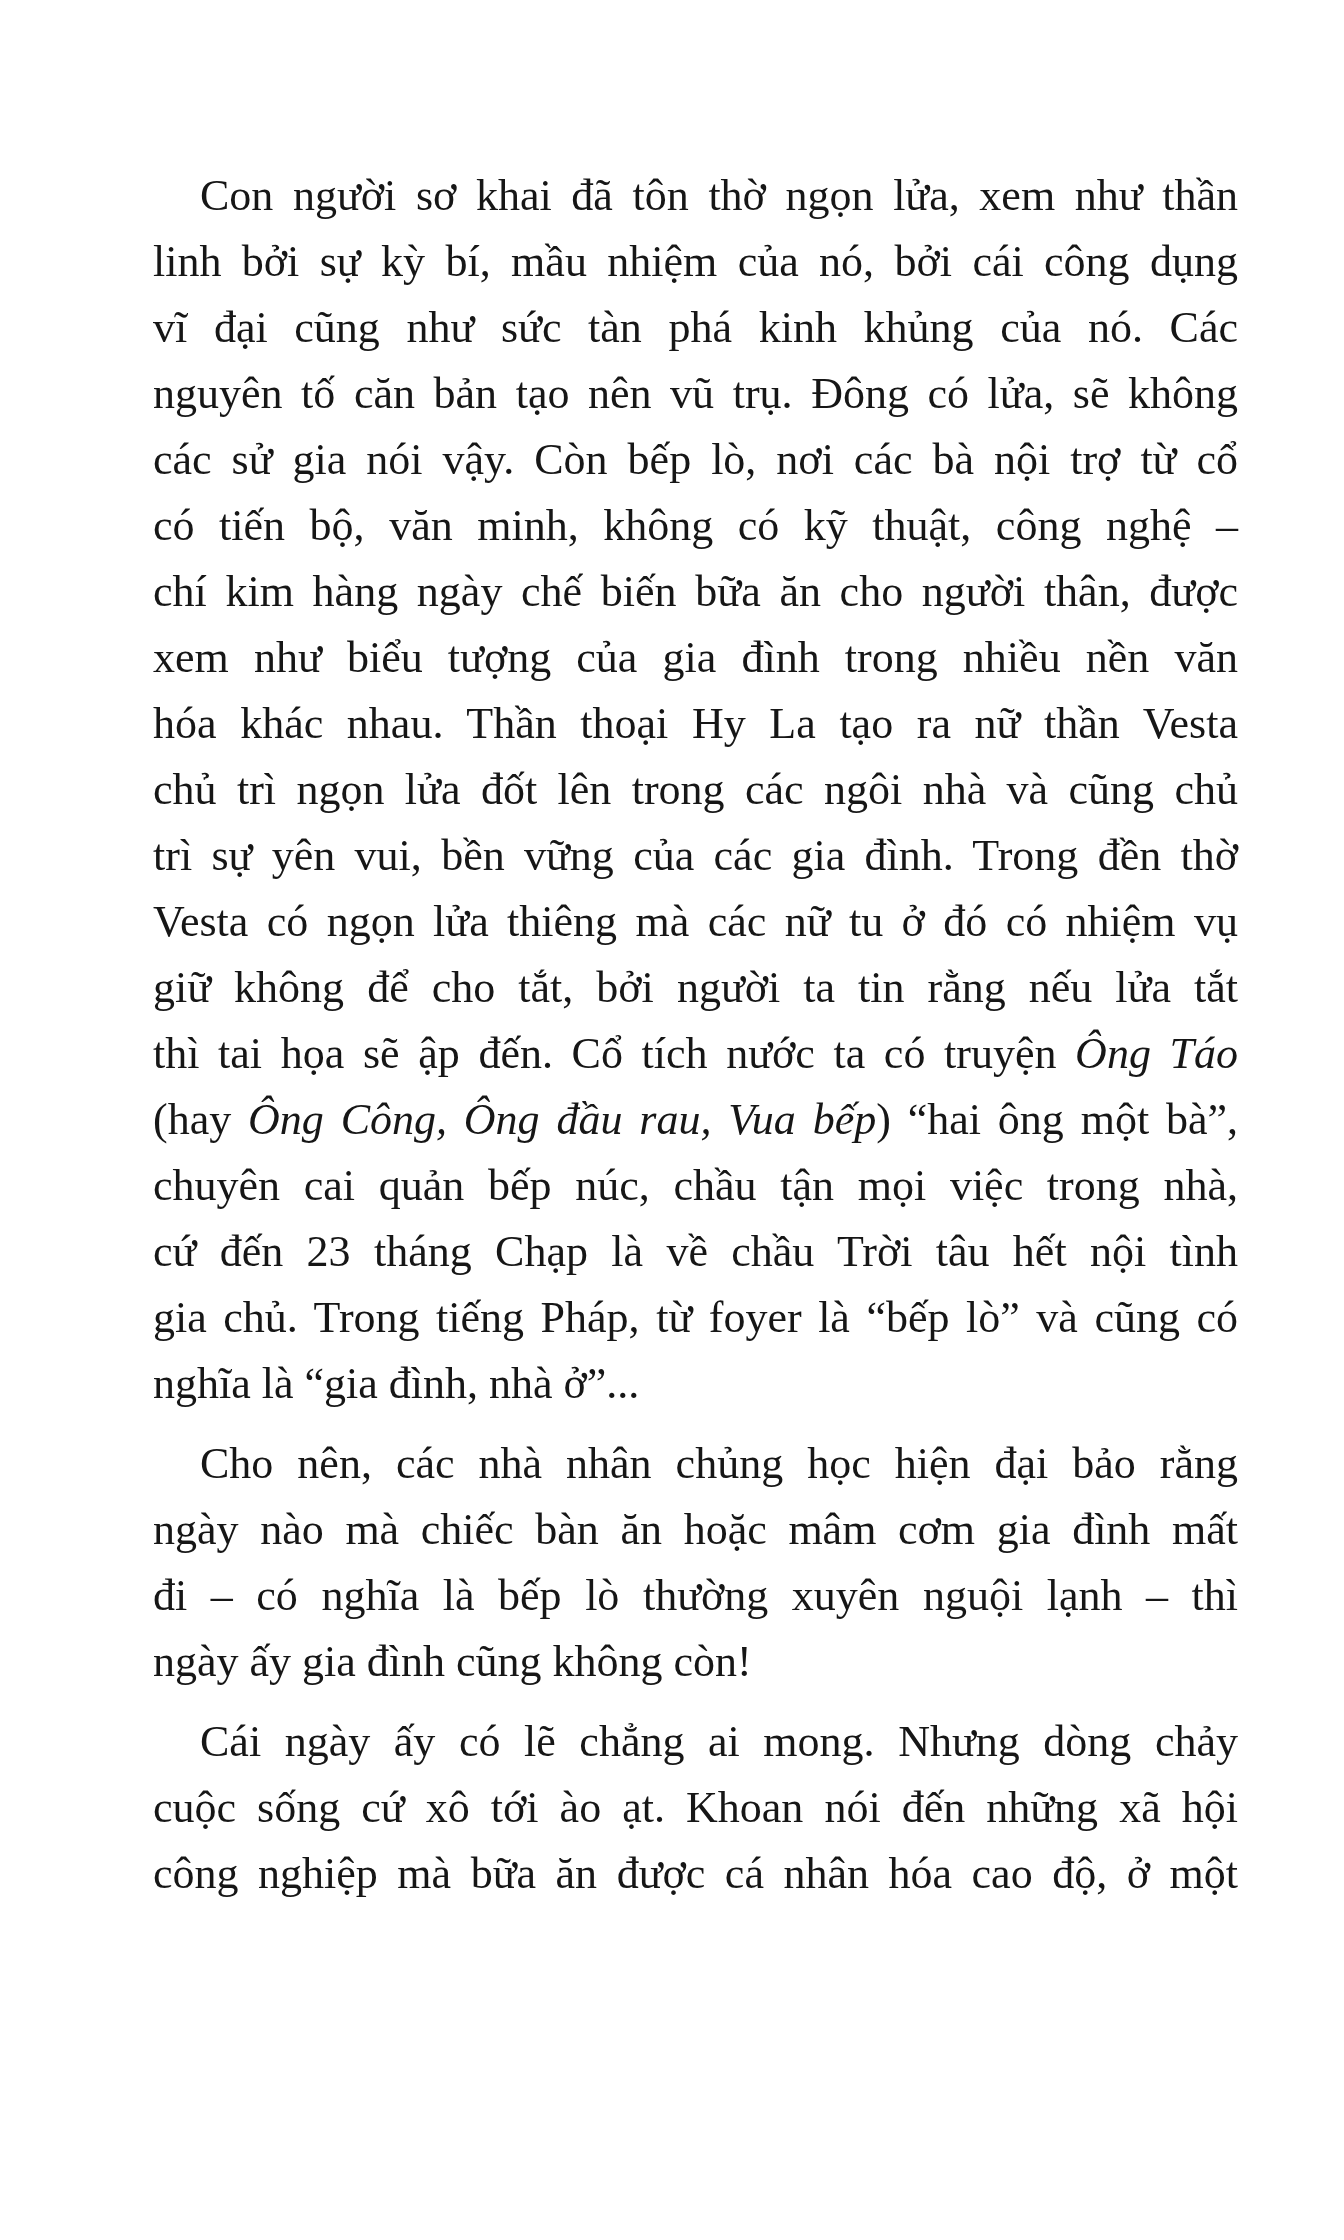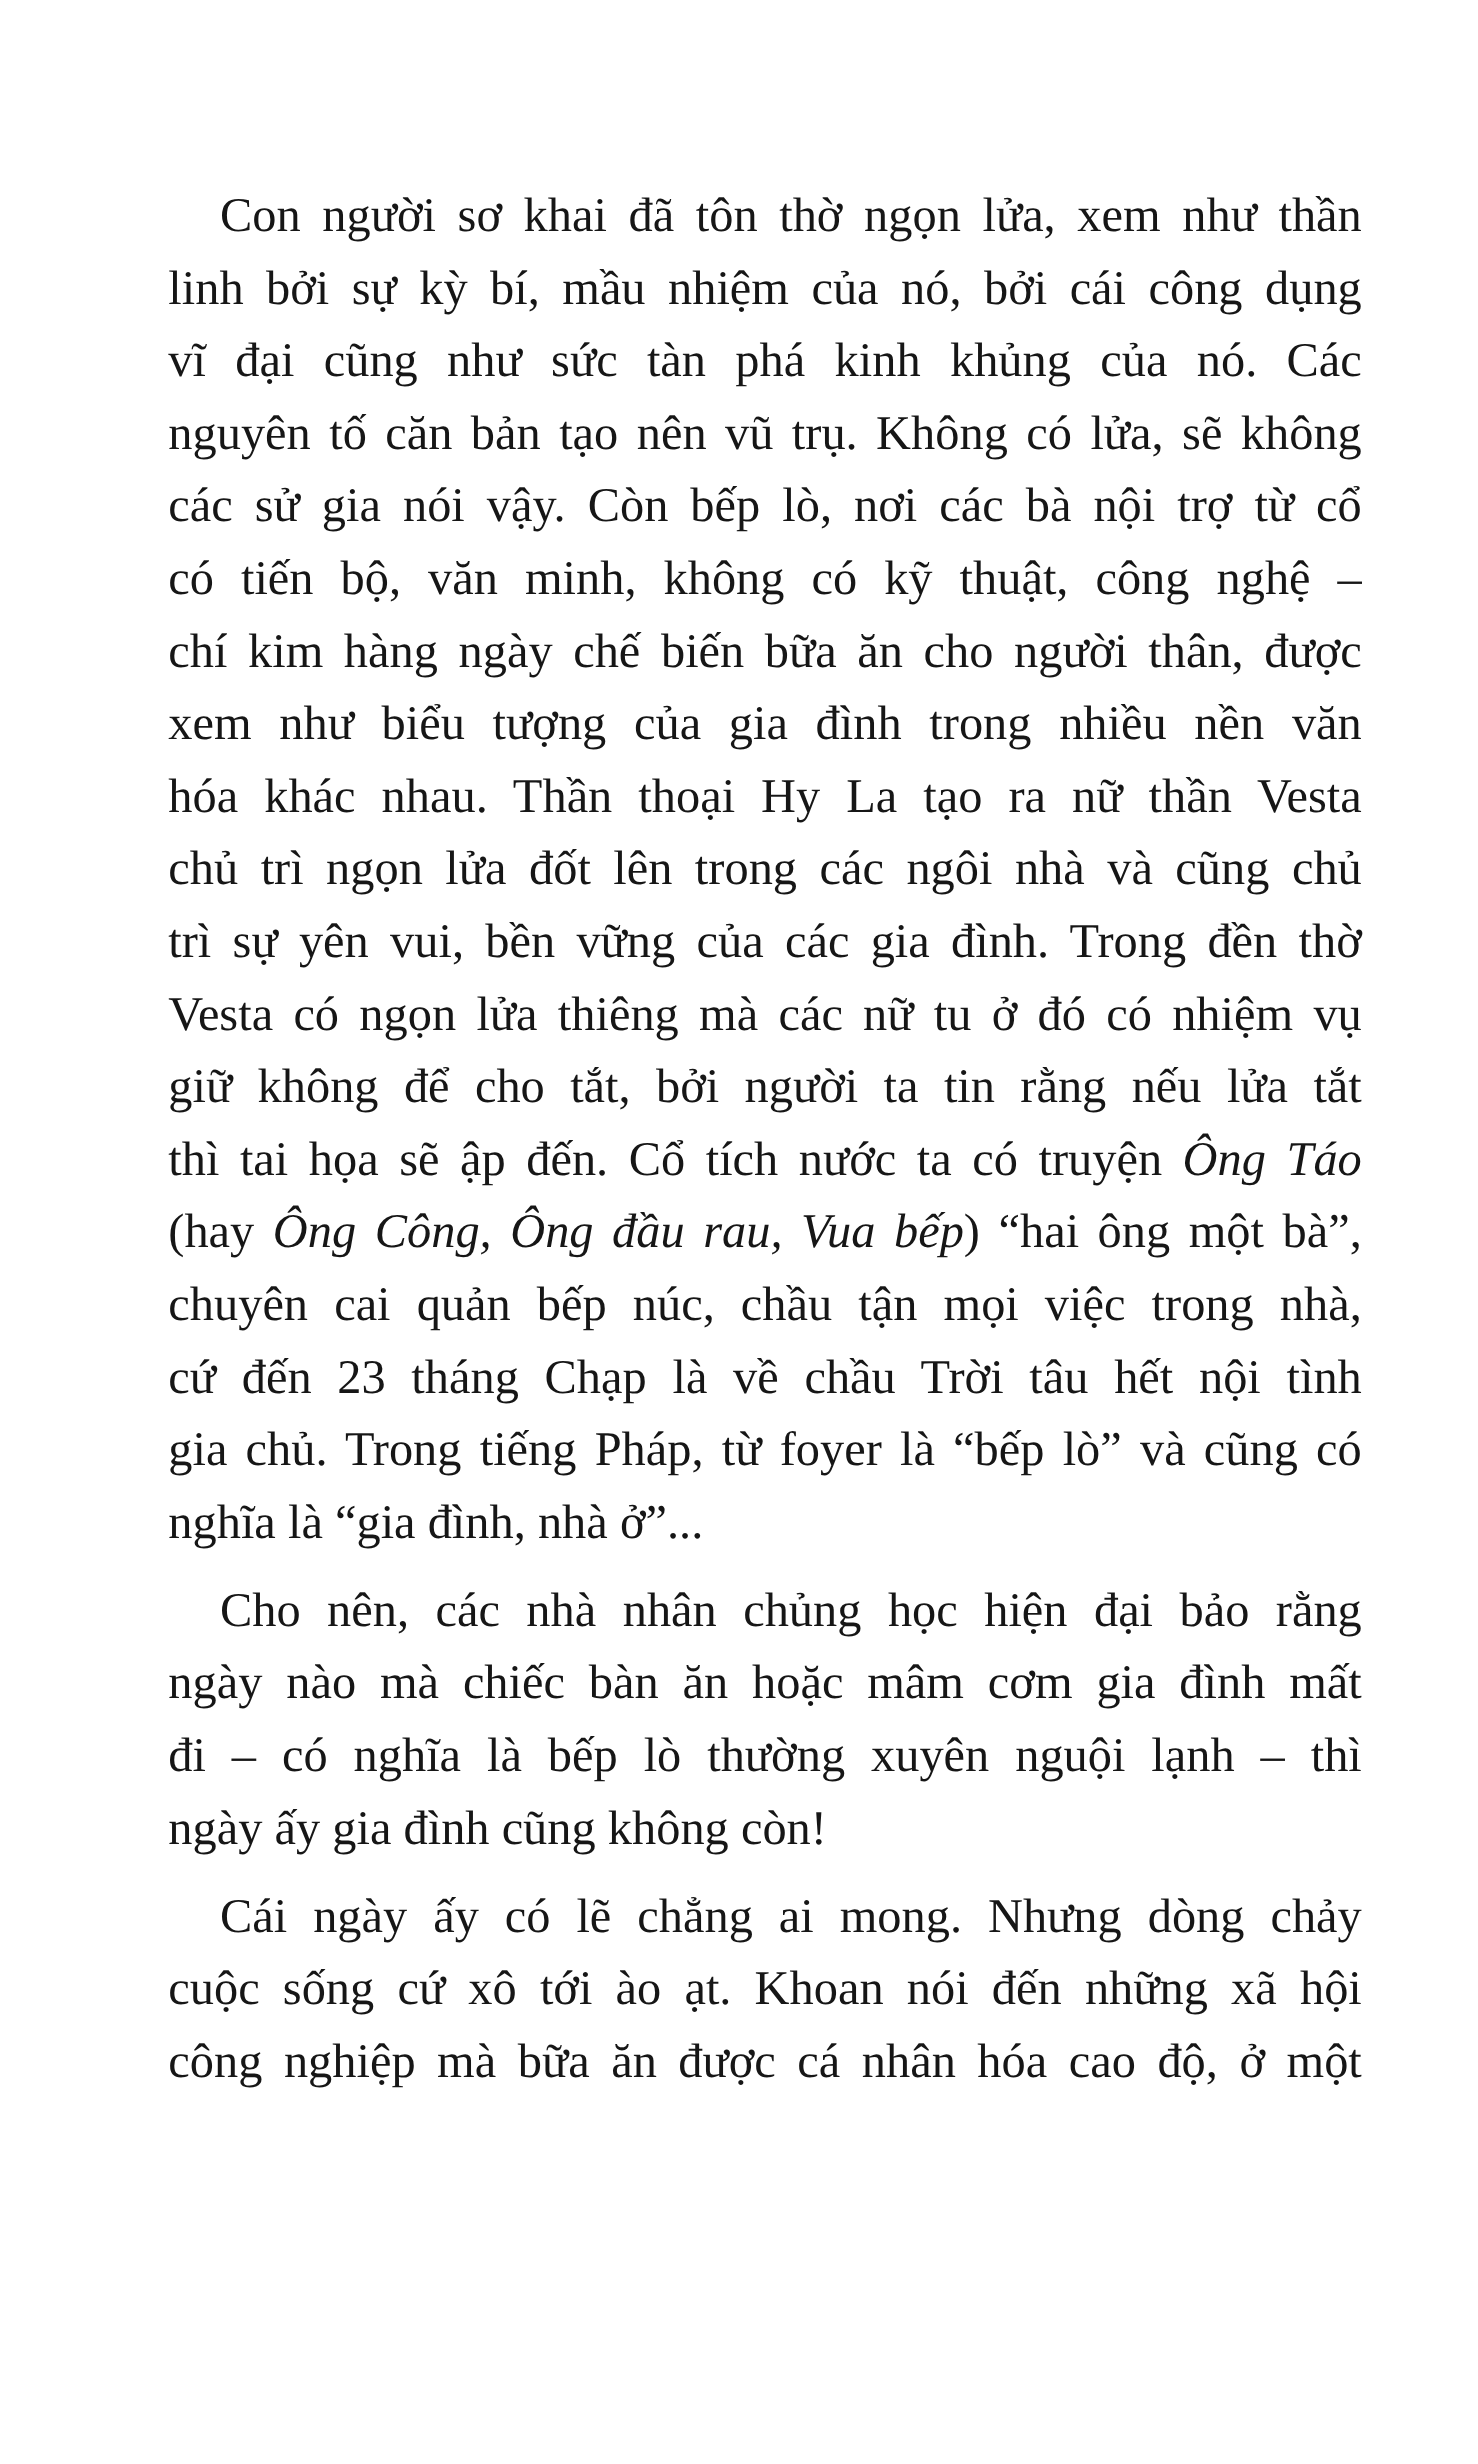--- a/index.html
+++ b/index.html
@@ -95,21 +95,21 @@
 </head>
 <body>
 
 <div class="page">
 
   <main class="text-block">
       <div class="paragraph">
         <div class="line indent just"><span>Con người sơ khai đã tôn thờ ngọn lửa, xem như thần</span></div>
         <div class="line just"><span>linh bởi sự kỳ bí, mầu nhiệm của nó, bởi cái công dụng</span></div>
         <div class="line just"><span>vĩ đại cũng như sức tàn phá kinh khủng của nó. Các</span></div>
-        <div class="line just"><span>nguyên tố căn bản tạo nên vũ trụ. Không có lửa, sẽ không</span></div>
+        <div class="line just"><span>nguyên tố căn bản tạo nên vũ trụ. Đông có lửa, sẽ không</span></div>
         <div class="line just"><span>các sử gia nói vậy. Còn bếp lò, nơi các bà nội trợ từ cổ</span></div>
         <div class="line just"><span>có tiến bộ, văn minh, không có kỹ thuật, công nghệ –</span></div>
         <div class="line just"><span>chí kim hàng ngày chế biến bữa ăn cho người thân, được</span></div>
         <div class="line just"><span>xem như biểu tượng của gia đình trong nhiều nền văn</span></div>
         <div class="line just"><span>hóa khác nhau. Thần thoại Hy La tạo ra nữ thần Vesta</span></div>
         <div class="line just"><span>chủ trì ngọn lửa đốt lên trong các ngôi nhà và cũng chủ</span></div>
         <div class="line just"><span>trì sự yên vui, bền vững của các gia đình. Trong đền thờ</span></div>
         <div class="line just"><span>Vesta có ngọn lửa thiêng mà các nữ tu ở đó có nhiệm vụ</span></div>
         <div class="line just"><span>giữ không để cho tắt, bởi người ta tin rằng nếu lửa tắt</span></div>
         <div class="line just"><span>thì tai họa sẽ ập đến. Cổ tích nước ta có truyện </span><span class="it">Ông Táo</span></div>

